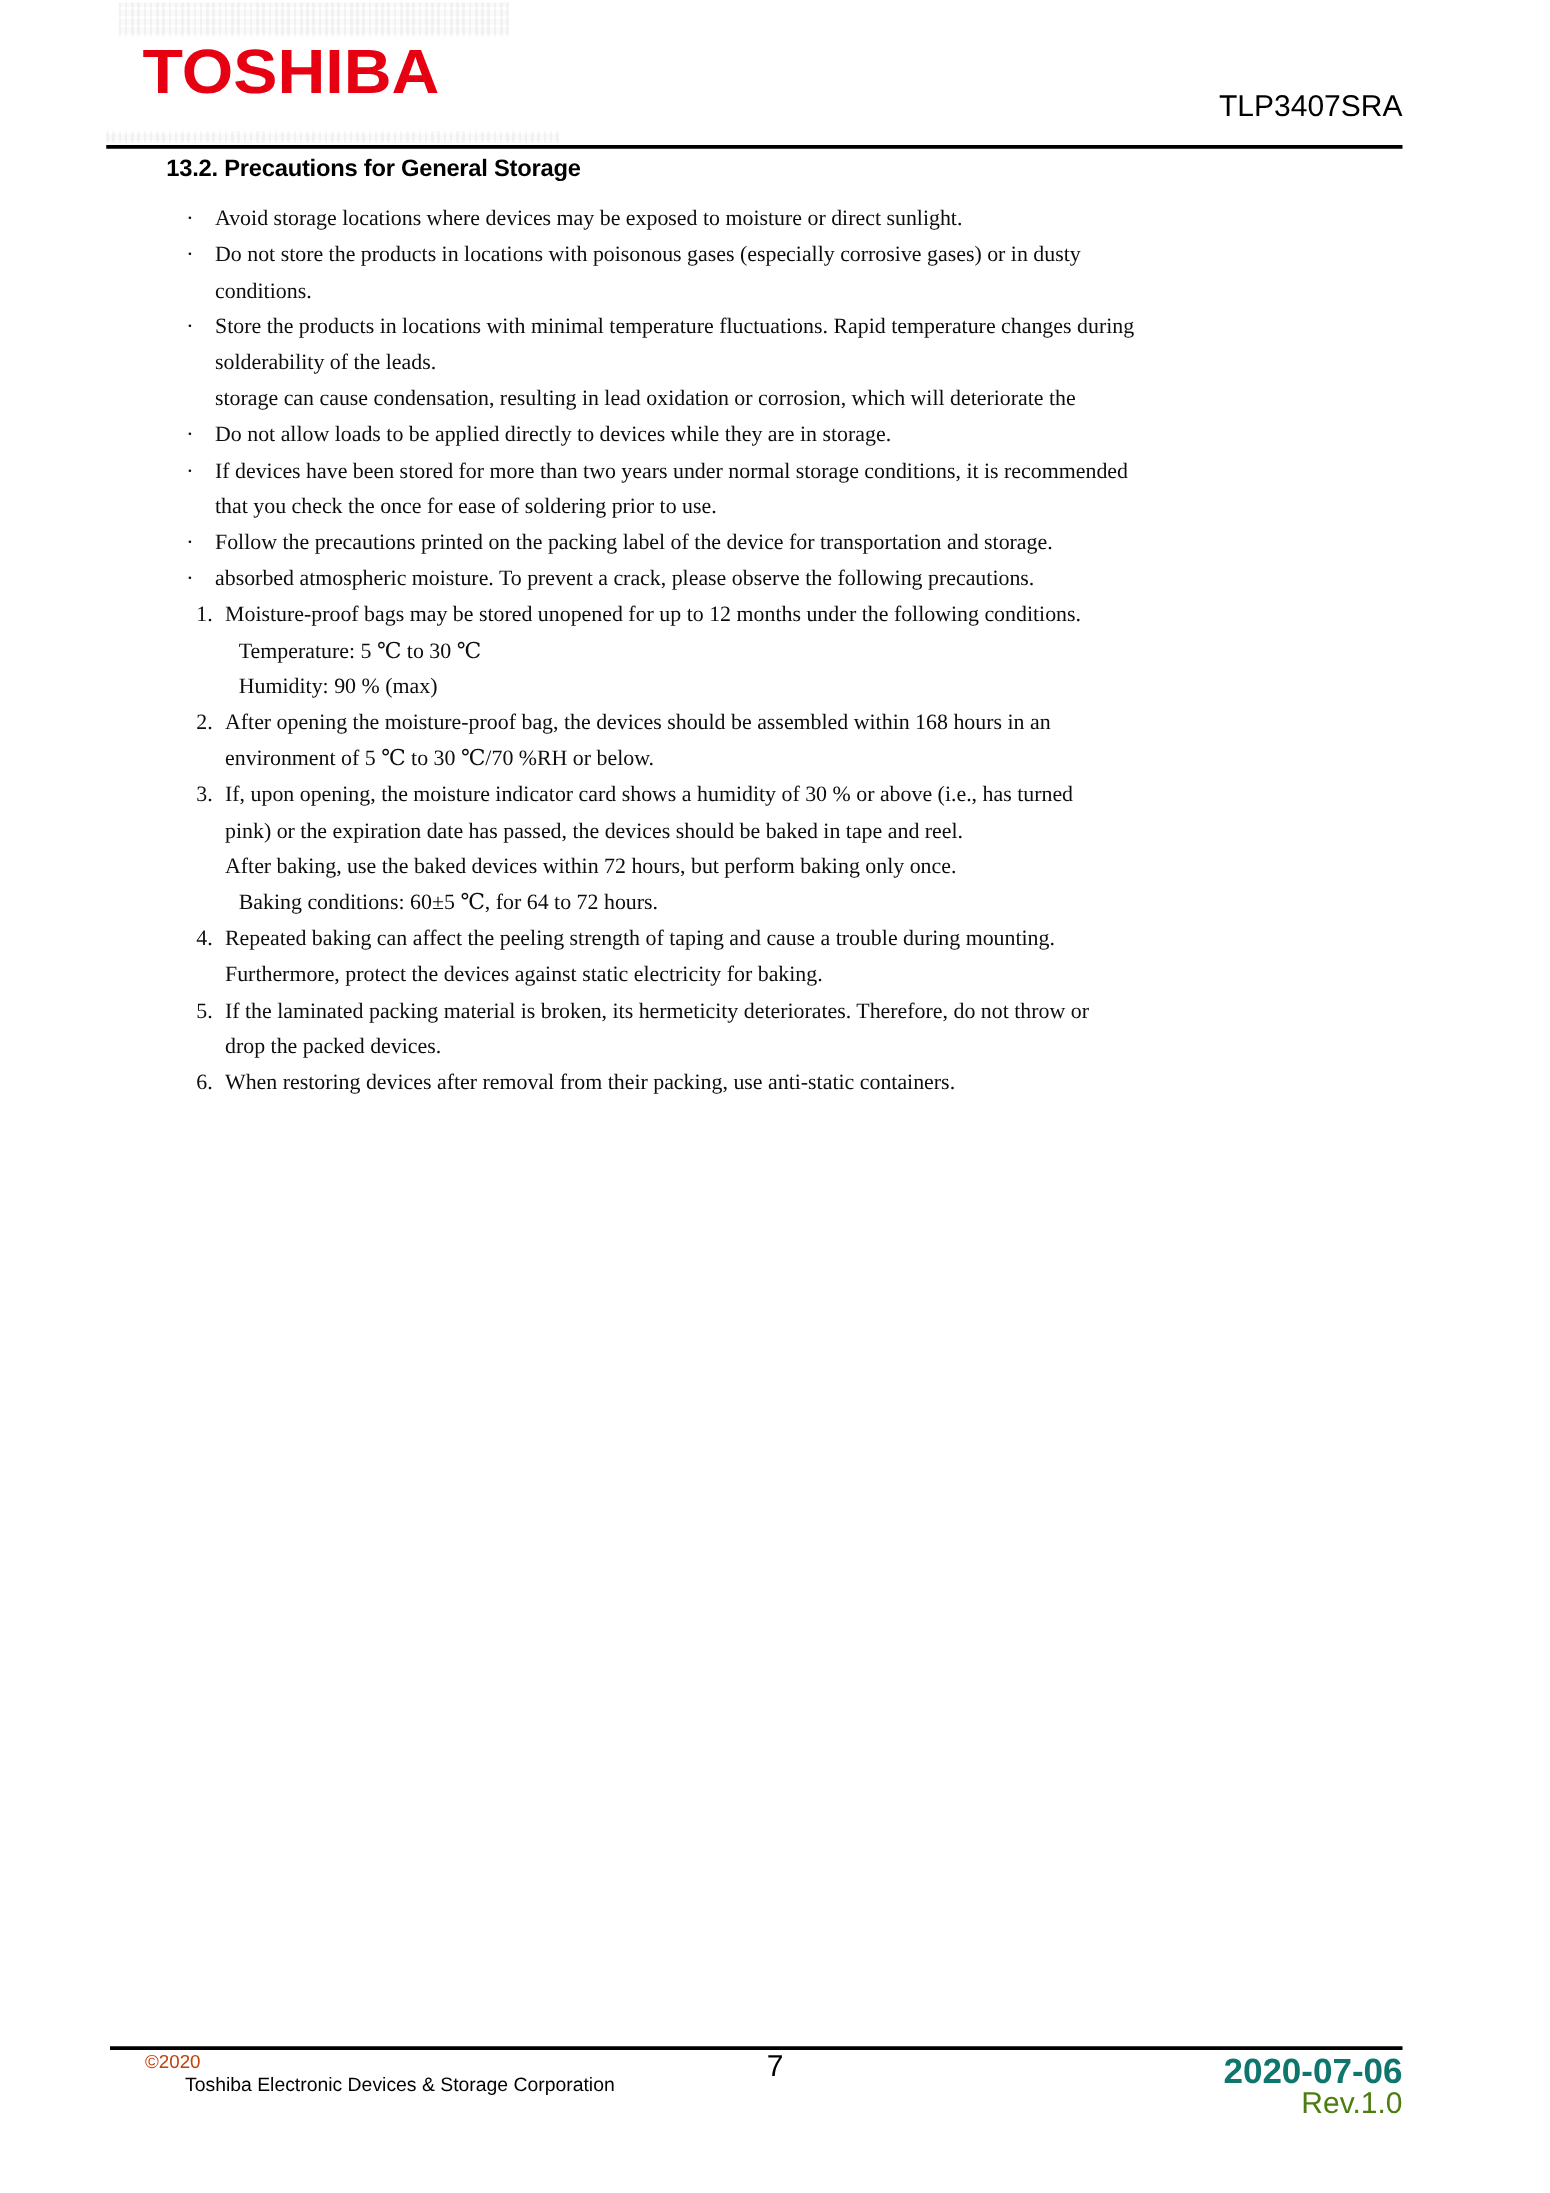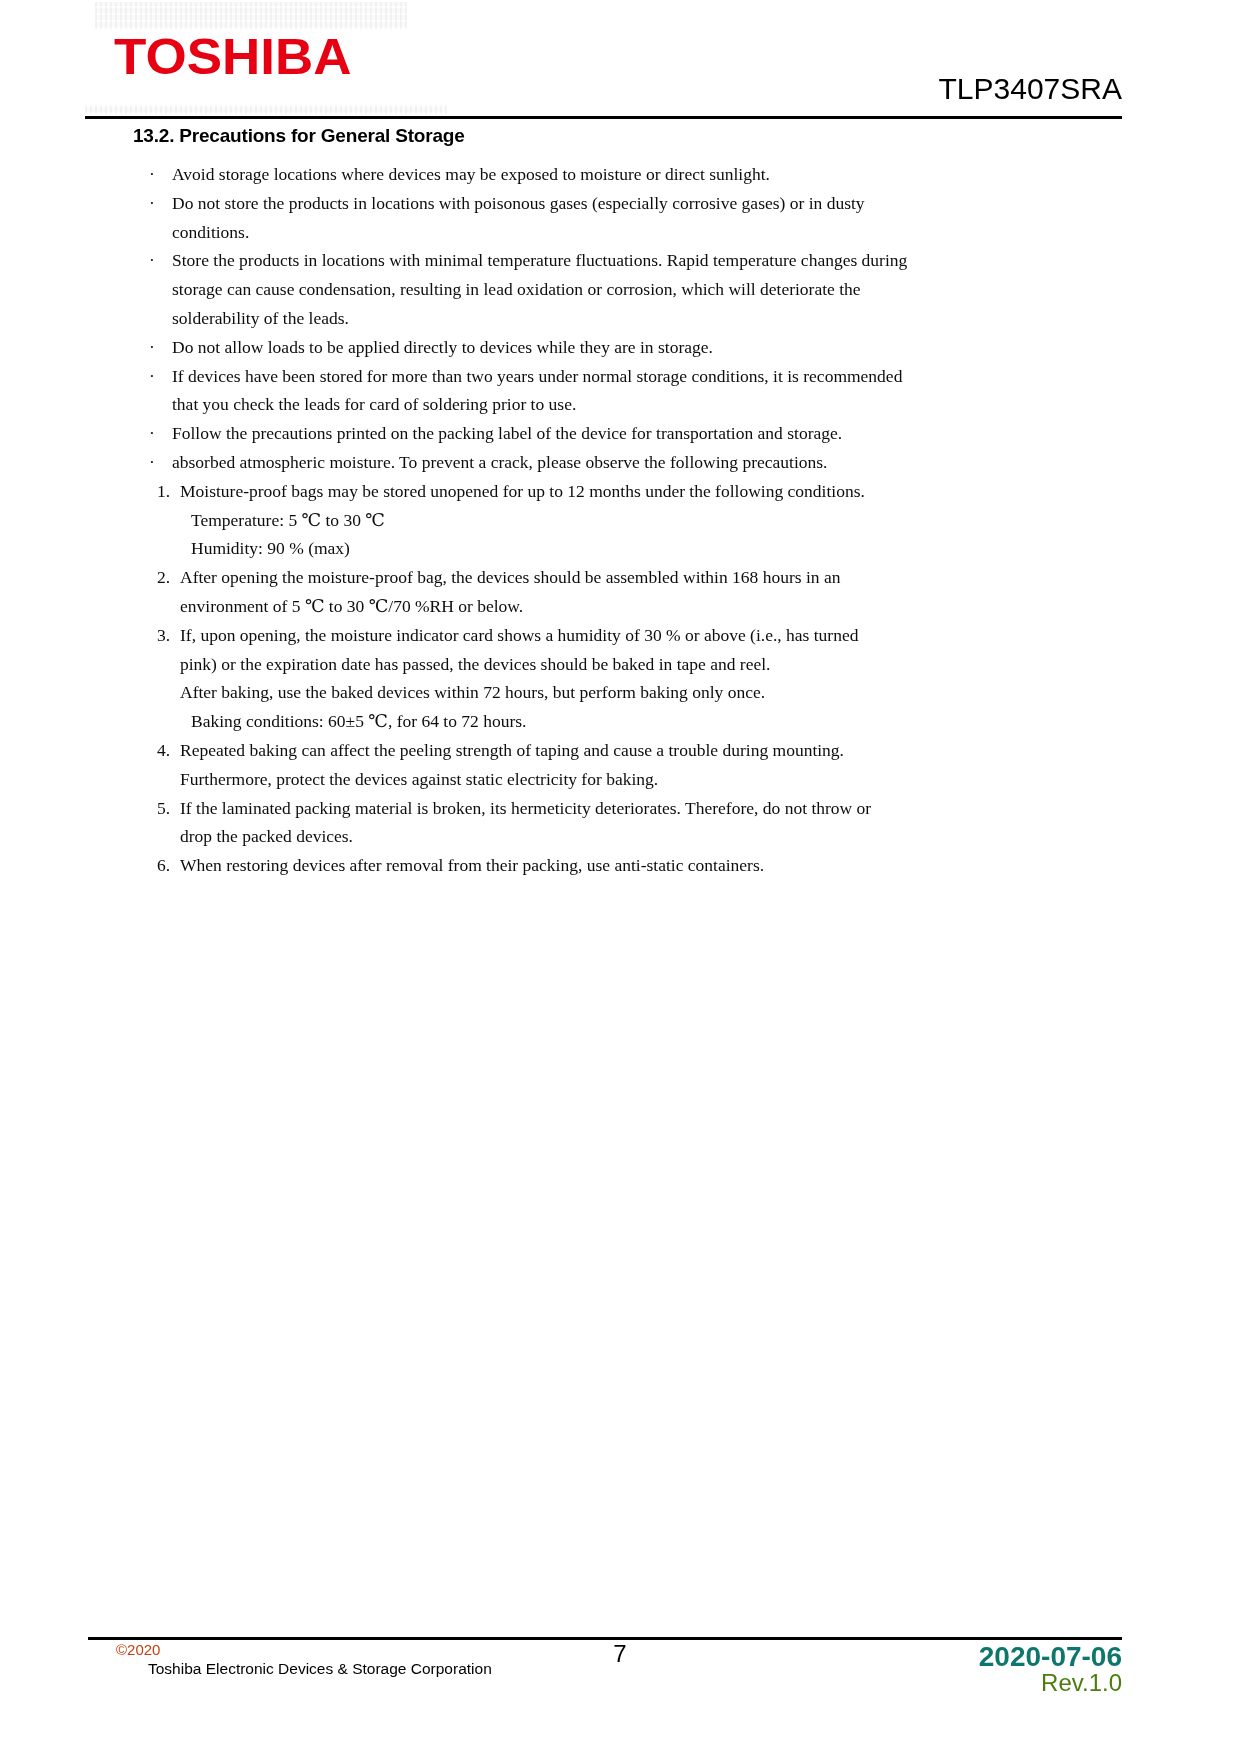--- a/index.html
+++ b/index.html
@@ -24,21 +24,21 @@
   #logo {
     position:absolute; left:114px; top:32px;
     font-family:"Liberation Sans","DejaVu Sans",sans-serif;
     font-weight:bold; font-size:50px; line-height:1;
     color:#e60012; letter-spacing:0px;
     transform:scaleX(1.06); transform-origin:left top;
   }
   #part-number {
     position:absolute; top:74px; right:118px;
     font-family:"Liberation Sans","DejaVu Sans",sans-serif;
-    font-size:30px; line-height:1; color:#000;
+    font-size:24px; line-height:1; color:#000;
   }
   #header-rule {
     position:absolute; left:85px; top:116px; width:1037px; height:3px;
     background:#000;
   }
   #section-heading {
     position:absolute; left:133px; top:126px;
     font-family:"Liberation Sans","DejaVu Sans",sans-serif;
     font-weight:bold; font-size:19px; line-height:1.1; color:#000000;
     letter-spacing:-0.2px;
@@ -90,25 +90,25 @@
 <div id="part-number">TLP3407SRA</div>
 <div id="header-rule"></div>
 
 <div id="section-heading">13.2. Precautions for General Storage</div>
 
 <div id="content">
   <div class="ln ln-bullet"><span class="mk">·</span><span>Avoid storage locations where devices may be exposed to moisture or direct sunlight.</span></div>
   <div class="ln ln-bullet"><span class="mk">·</span><span>Do not store the products in locations with poisonous gases (especially corrosive gases) or in dusty</span></div>
   <div class="ln ln-bcont"><span>conditions.</span></div>
   <div class="ln ln-bullet"><span class="mk">·</span><span>Store the products in locations with minimal temperature fluctuations. Rapid temperature changes during</span></div>
+  <div class="ln ln-bcont"><span>solderability of the leads.</span></div>
   <div class="ln ln-bcont"><span>storage can cause condensation, resulting in lead oxidation or corrosion, which will deteriorate the</span></div>
-  <div class="ln ln-bcont"><span>solderability of the leads.</span></div>
   <div class="ln ln-bullet"><span class="mk">·</span><span>Do not allow loads to be applied directly to devices while they are in storage.</span></div>
   <div class="ln ln-bullet"><span class="mk">·</span><span>If devices have been stored for more than two years under normal storage conditions, it is recommended</span></div>
-  <div class="ln ln-bcont"><span>that you check the leads for card of soldering prior to use.</span></div>
+  <div class="ln ln-bcont"><span>that you check the once for ease of soldering prior to use.</span></div>
   <div class="ln ln-bullet"><span class="mk">·</span><span>Follow the precautions printed on the packing label of the device for transportation and storage.</span></div>
   <div class="ln ln-bullet"><span class="mk">·</span></div>
   <div class="ln ln-bcont"><span>absorbed atmospheric moisture. To prevent a crack, please observe the following precautions.</span></div>
   <div class="ln ln-num"><span class="mk mk-num">1.</span><span>Moisture-proof bags may be stored unopened for up to 12 months under the following conditions.</span></div>
   <div class="ln ln-detail"><span>Temperature: 5 ℃ to 30 ℃</span></div>
   <div class="ln ln-detail"><span>Humidity: 90 % (max)</span></div>
   <div class="ln ln-num"><span class="mk mk-num">2.</span><span>After opening the moisture-proof bag, the devices should be assembled within 168 hours in an</span></div>
   <div class="ln ln-ncont"><span>environment of 5 ℃ to 30 ℃/70 %RH or below.</span></div>
   <div class="ln ln-num"><span class="mk mk-num">3.</span><span>If, upon opening, the moisture indicator card shows a humidity of 30 % or above (i.e., has turned</span></div>
   <div class="ln ln-ncont"><span>pink) or the expiration date has passed, the devices should be baked in tape and reel.</span></div>

